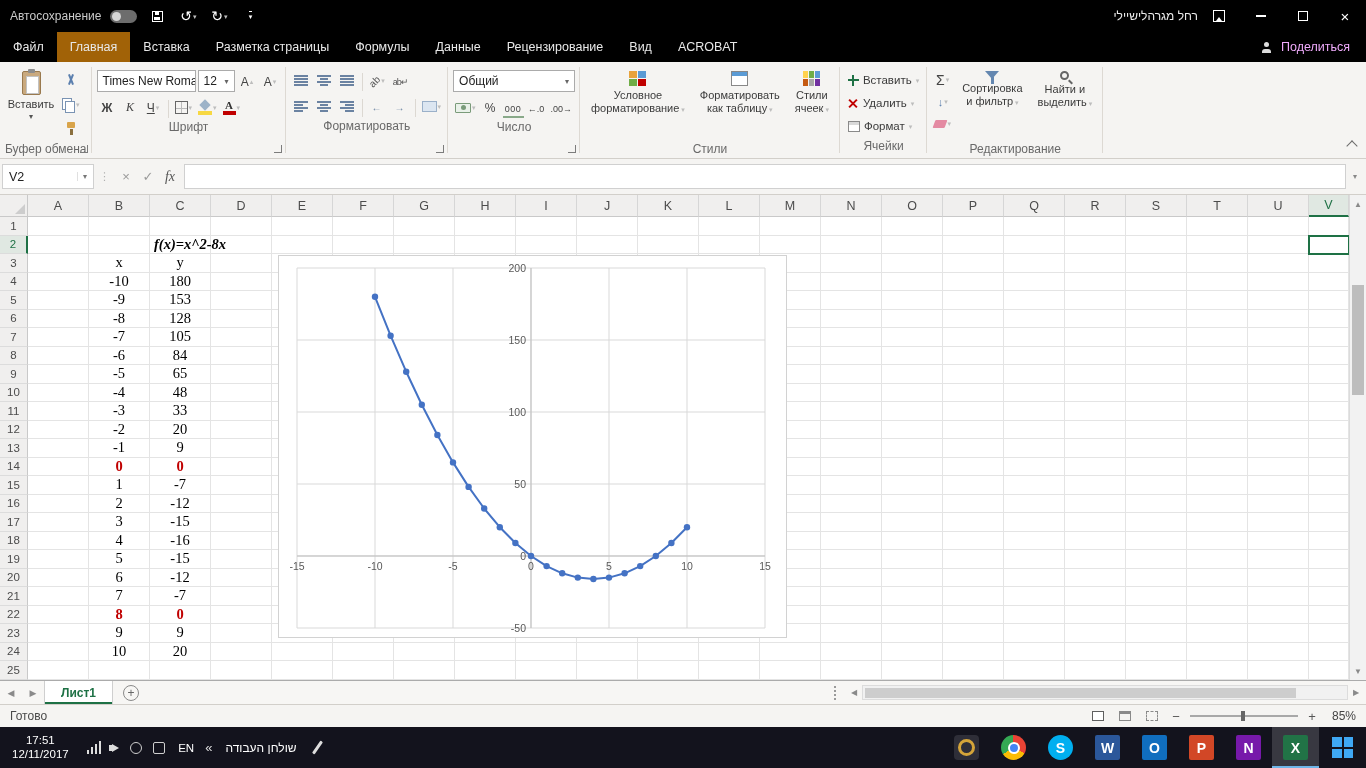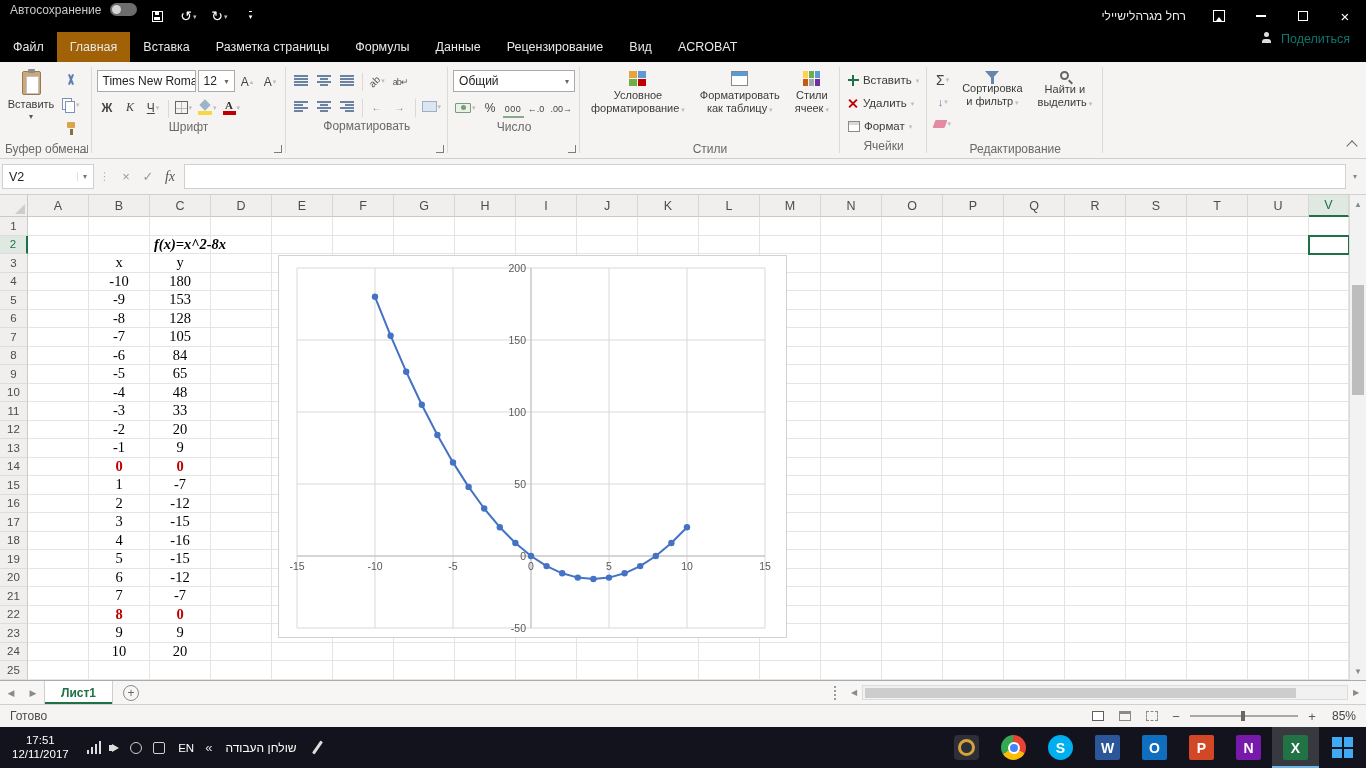--- a/index.html
+++ b/index.html
@@ -2,47 +2,47 @@
 <html><head>
 <meta charset="utf-8">
 <style>
 *{margin:0;padding:0;box-sizing:border-box}
 html,body{width:1366px;height:768px;overflow:hidden}
 body{font-family:"Liberation Sans",sans-serif;background:#fff;font-size:12px;color:#333}
 i{font-style:normal}
 
 
 #titlebar{height:32px;background:#000;color:#fff;display:flex;align-items:center;position:relative}
-.qat{display:flex;gap:9px;padding-left:10px;z-index:2}
+.qat{display:flex;align-items:center;gap:9px;padding-left:10px;z-index:2}
 .autosave-label{font-size:12px;color:#c9c9c9}
 .toggle{width:27px;height:13px;border-radius:7px;background:#6d6d6d;position:relative;display:inline-block}
 .toggle::before{content:'';position:absolute;left:2px;top:2px;width:9px;height:9px;border-radius:50%;background:#d6d6d6}
 .qbtn{min-width:22px;height:26px;display:inline-flex;align-items:center;justify-content:center;gap:1px;color:#fff;font-size:14px}
 .tiny-caret{font-size:7px;color:#bdbdbd;line-height:1}
 .icon-save{width:11px;height:11px;border:1.5px solid #fff;position:relative;display:inline-block}
 .icon-save::before{content:'';position:absolute;left:2px;top:0;width:4px;height:3px;background:#fff}
 .icon-save::after{content:'';position:absolute;left:1px;bottom:1px;width:6px;height:3px;background:#fff}
 .custom-bar{display:inline-flex;flex-direction:column;align-items:center;font-size:7px;color:#fff;border-top:1.5px solid #fff;padding-top:1px}
 .title-center{position:absolute;left:0;right:0;text-align:center;font-size:12.5px;color:#fff;pointer-events:none}
 .tb-right{margin-left:auto;display:flex;align-items:center;height:100%;z-index:2}
-.username{font-size:12px;color:#ececec;margin-right:12px}
+.username{font-size:12px;color:#ececec;margin-right:0}
 .winbtn{width:42px;height:32px;display:flex;align-items:center;justify-content:center;color:#fff;font-size:15px}
 .min-ic{width:10px;height:1.5px;background:#fff;display:inline-block}
 .maxbox{width:10px;height:10px;border:1px solid #fff;display:inline-block}
 .icon-ribbonopts{width:12px;height:12px;border:1px solid #fff;position:relative;display:inline-block}
 .icon-ribbonopts::after{content:'';position:absolute;left:2px;top:3px;border:3px solid transparent;border-bottom:4px solid #fff}
 
 
 #tabrow{height:30px;background:#000;display:flex;align-items:stretch;color:#e8e8e8;font-size:12.5px}
 .rtab{padding:0 13px;display:flex;align-items:center;cursor:default;white-space:nowrap}
 .rtab.active{background:#a16207}
 .tellme{display:flex;align-items:center;gap:7px;padding:0 12px;color:#dedede;white-space:nowrap}
 .icon-bulb{width:9px;height:9px;border:1.5px solid #e4e4e4;border-radius:50%;position:relative;display:inline-block}
 .icon-bulb::after{content:'';position:absolute;left:1.5px;top:8px;width:3px;height:3px;background:#e4e4e4}
-.share-btn{margin-left:auto;display:flex;align-items:flex-start;gap:9px;padding:0 16px;color:#0f766e;white-space:nowrap}
+.share-btn{margin-left:auto;display:flex;align-items:center;gap:9px;padding:0 16px;color:#f0abfc;white-space:nowrap}
 .icon-share{width:11px;height:11px;position:relative;display:inline-block}
 .icon-share::before{content:'';position:absolute;left:3px;top:0;width:5px;height:5px;border-radius:50%;background:#ddd}
 .icon-share::after{content:'';position:absolute;left:1px;bottom:0;width:9px;height:4px;border-radius:3px 3px 0 0;background:#ddd}
 
 
 #ribbon{height:97px;background:#f5f4f2;border-bottom:1px solid #d2cfca;display:flex;position:relative;align-items:stretch}
 .rgroup{display:flex;flex-direction:column;padding:3px 5px 0;position:relative}
 .rgroup::after{content:'';position:absolute;right:0;top:5px;bottom:5px;width:1px;background:#ddd9d3}
 .gbody{flex:1;display:flex;align-items:flex-start;gap:3px}
 .glabel{height:18px;font-size:12px;color:#696969;display:flex;align-items:center;justify-content:center;gap:4px;white-space:nowrap}

